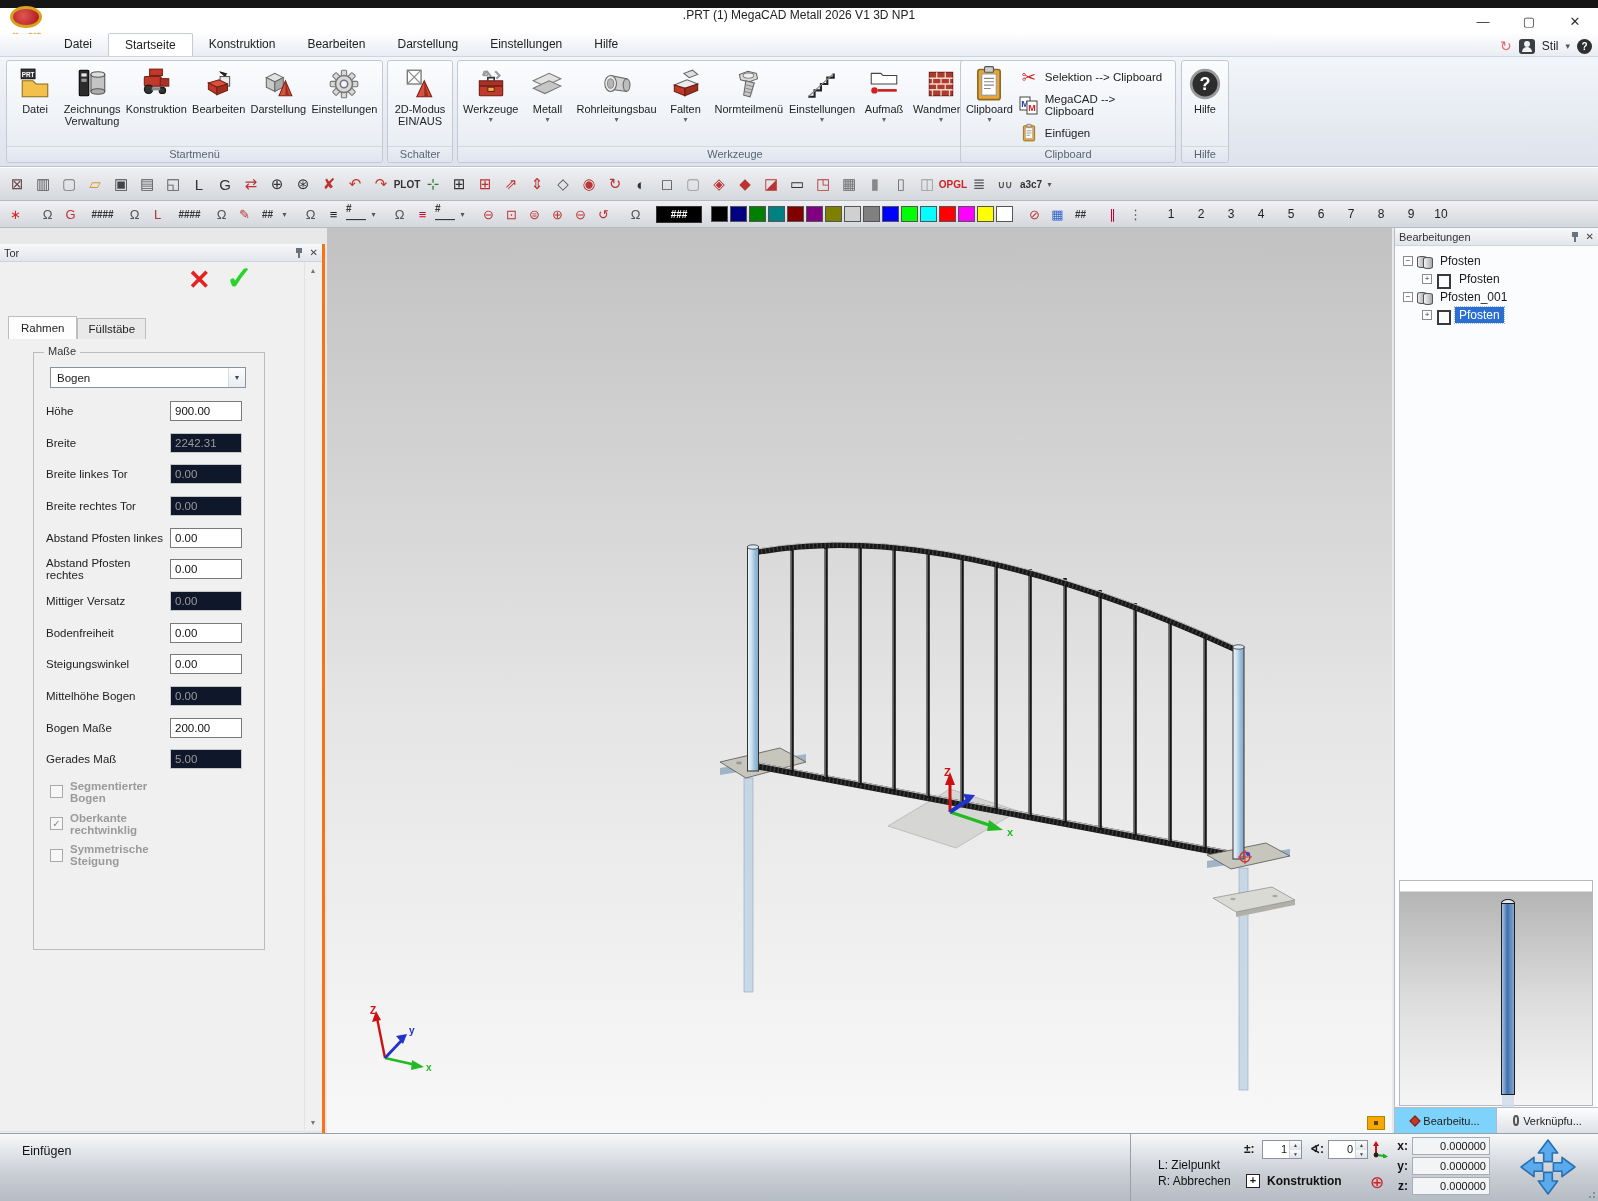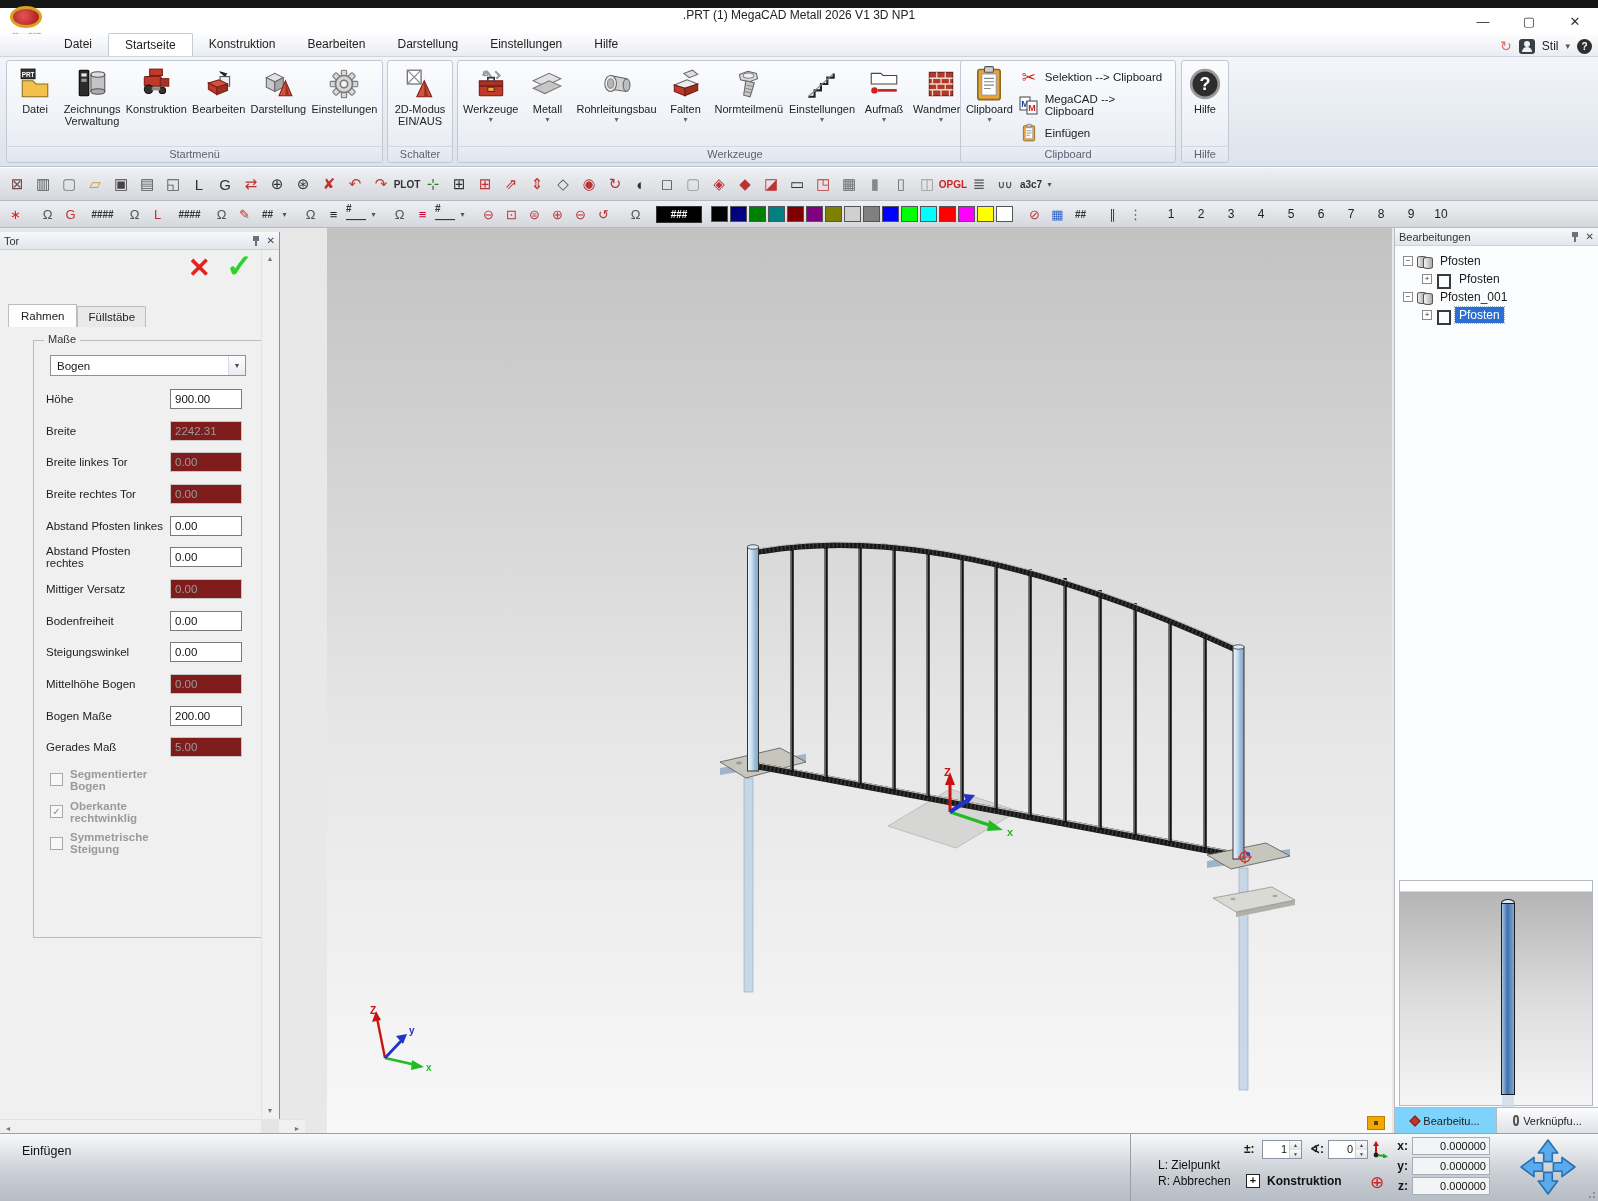--- a/index.html
+++ b/index.html
@@ -64,38 +64,38 @@
   
   .main{position:absolute;left:0;top:228px;width:1598px;height:905px;background:#e8e8e8;}
   .phead{position:absolute;left:0;top:0;right:0;height:18px;background:linear-gradient(#f7f8fa,#e2e5ea);
       border-bottom:1px solid #cfd3d9;display:flex;align-items:center;padding:0 4px;font-size:11px;color:#333;}
   .phead .sp{flex:1;}
   .pinico{width:10px;height:10px;position:relative;cursor:pointer;margin-right:6px;}
   .pinico::before{content:"";position:absolute;left:2px;top:0;width:6px;height:5px;background:#6a7280;}
   .pinico::after{content:"";position:absolute;left:4.5px;top:5px;width:1.5px;height:5px;background:#6a7280;}
   .phx{font-size:10px;color:#444;cursor:pointer;}
   
-  .torpanel{position:absolute;left:0;top:4px;width:280px;height:905px;background:#f0f0f0;border-right:1px solid #f97316;}
+  .torpanel{position:absolute;left:0;top:16px;width:325px;height:905px;background:#f0f0f0;border-right:3px solid #f97316;}
   .cancel-btn{position:absolute;left:188px;top:22px;font-size:27px;color:#e32222;cursor:pointer;font-weight:bold;line-height:28px;}
   .ok-btn{position:absolute;left:226px;top:18px;font-size:32px;color:#2ad42a;cursor:pointer;font-weight:bold;line-height:32px;}
   .tortabs{position:absolute;left:8px;top:72px;display:flex;align-items:flex-end;}
   .ttab{padding:4px 10px;font-size:11.5px;background:#e9e9e9;border:1px solid #bdbdbd;border-bottom:none;color:#222;cursor:pointer;}
   .ttab.active{background:#fdfdfd;padding:5px 12px;position:relative;z-index:2;}
   .groupbox{position:absolute;left:33px;top:108px;width:232px;height:598px;border:1px solid #bcbcbc;}
   .gblegend{position:absolute;left:10px;top:-8px;background:#f0f0f0;padding:0 4px;font-size:11px;color:#333;}
   .combo{position:absolute;left:16px;top:14px;width:196px;height:21px;background:#fff;border:1px solid #8a929c;
       display:flex;align-items:center;padding-left:6px;font-size:11.5px;cursor:pointer;}
   .combo .carr{margin-left:auto;width:17px;height:100%;display:flex;align-items:center;justify-content:center;
       font-size:8px;color:#444;border-left:1px solid #d8dce1;background:linear-gradient(#fcfdfe,#e8ecf1);}
   .fields{position:absolute;left:0;top:42px;right:0;}
   .frow{display:flex;align-items:center;height:31.7px;padding:0 22px 0 12px;justify-content:space-between;}
   .frow .flab{font-size:11.5px;color:#222;}
   .finp{width:72px;height:20px;border:1px solid #7a7a7a;font-family:"Liberation Sans",sans-serif;
       font-size:11.5px;padding:0 4px;color:#111;background:#fff;}
-  .finp.dis{background:#7f1d1d;border-color:#c6c6c6;color:#9b9b9b;}
+  .finp.dis{background:#0f172a;border-color:#c6c6c6;color:#9b9b9b;}
   .cbrows{position:absolute;left:0;top:423px;right:0;}
   .cbrow{display:flex;align-items:center;height:31.7px;padding-left:16px;}
   .cbox{width:13px;height:13px;border:1px solid #a9a9a9;background:#f7f7f7;font-size:10px;line-height:11px;
       text-align:center;color:#8a8a8a;margin-right:7px;flex:none;}
   .cbrow .clab{font-size:11.5px;color:#9a9a9a;}
   .matrows{position:absolute;left:0;top:518px;right:0;}
   .matrow{display:flex;align-items:center;height:32px;padding:0 22px 0 12px;justify-content:space-between;}
   .matrow .flab{font-size:11.5px;color:#222;}
   .pbtn{width:74px;height:21px;background:#fdfdfd;border:1px solid #8a8a8a;font-size:11.5px;color:#222;
       display:flex;align-items:center;justify-content:center;cursor:pointer;}

